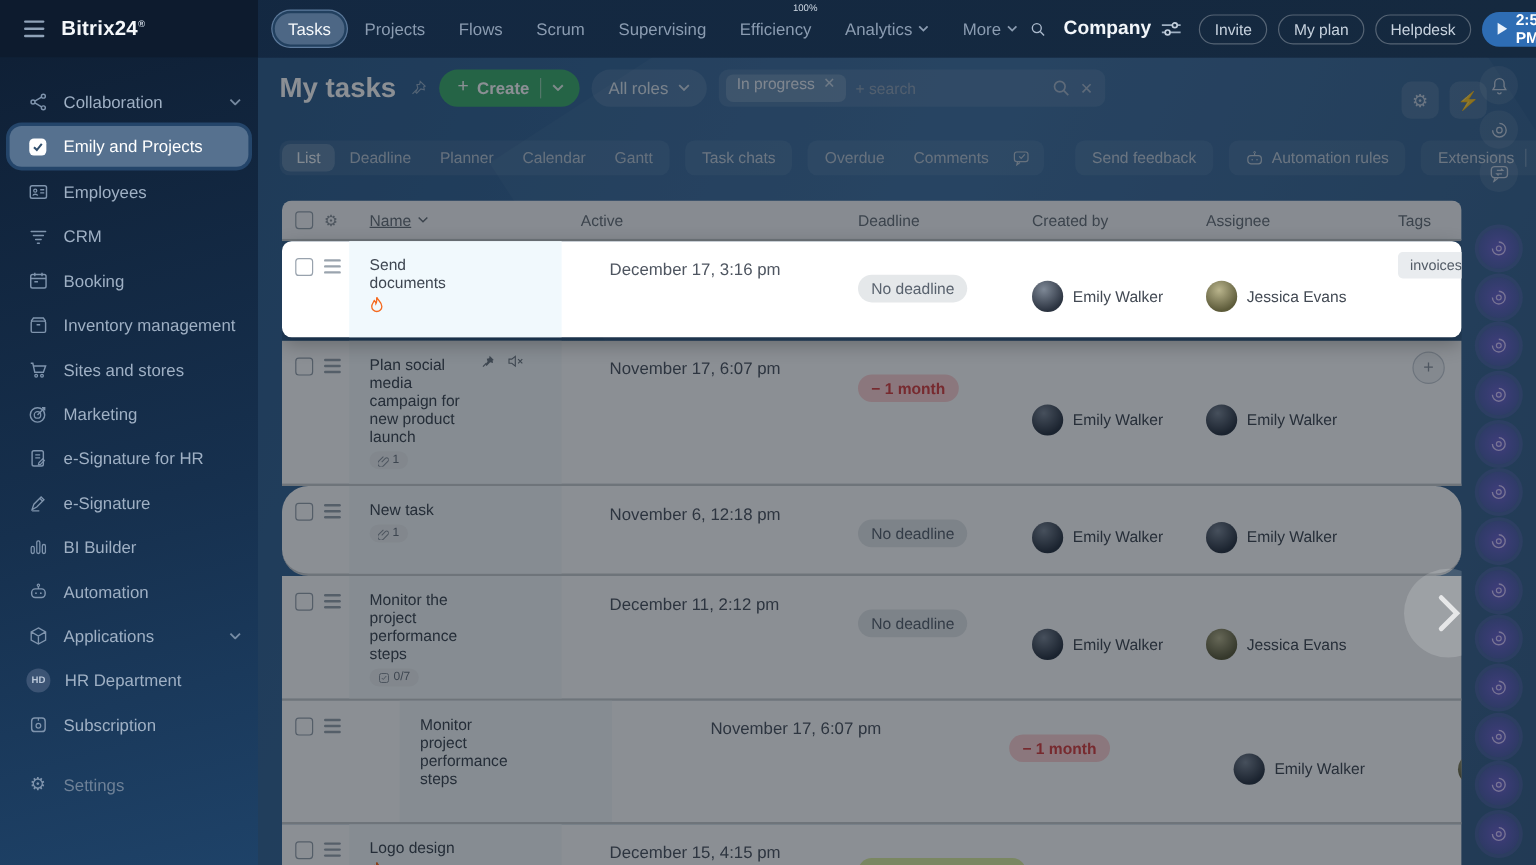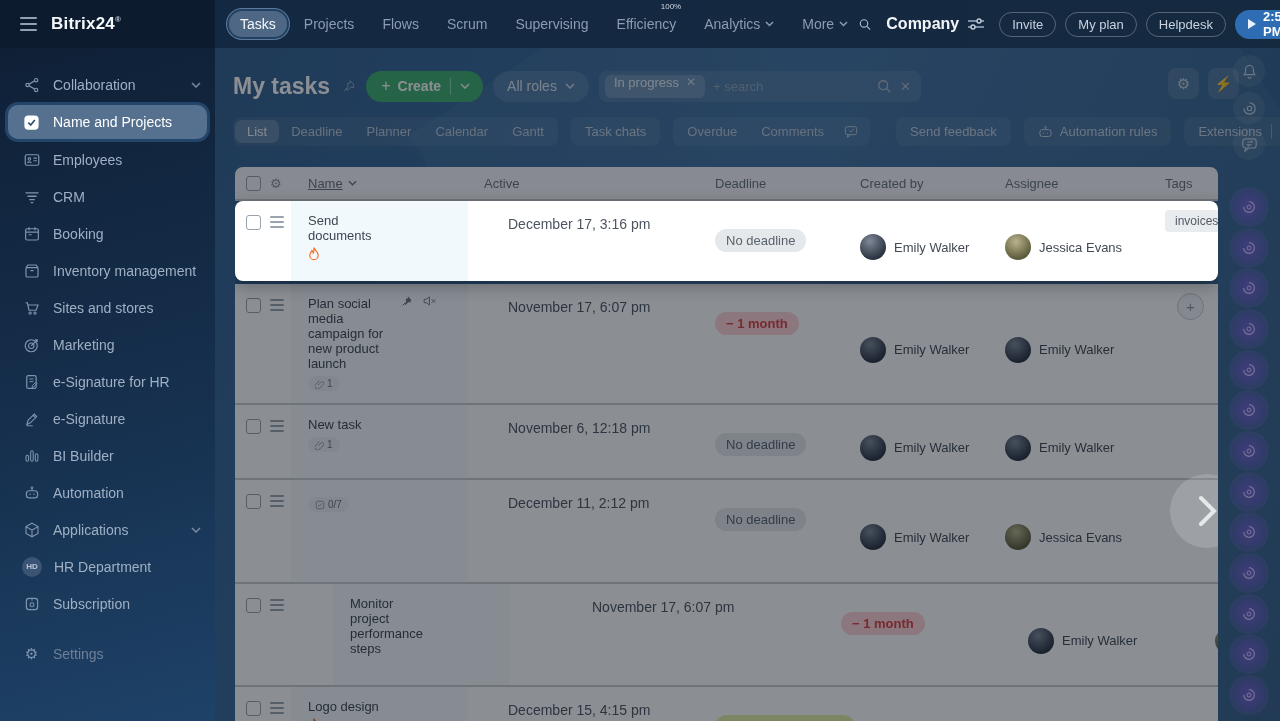--- a/index.html
+++ b/index.html
@@ -35,21 +35,21 @@
   .hd-badge { width:20px; height:20px; border-radius:50%; background:#3c5474; color:#b9c6d8; font-size:8px; font-weight:bold; display:flex; align-items:center; justify-content:center; flex:none; }
   .side-settings { margin-top:13px; color:#6e8197; }
   .gear-glyph { font-size:15px; line-height:1; }
 
   
   .main { position:absolute; left:215px; top:48px; right:0; bottom:0;
     background:linear-gradient(115deg,#33608e 0%,#3c6d9e 45%,#315984 100%); overflow:hidden; }
   .streak { position:absolute; left:40%; top:-30%; width:70%; height:160%; background:rgba(255,255,255,.04); transform:rotate(-33deg); pointer-events:none; }
   .dim-overlay { position:absolute; inset:0; background:rgba(9,16,28,.47); z-index:100; pointer-events:none; }
 
-  .page-head { position:absolute; left:18px; top:20px; right:70px; height:36px; display:flex; align-items:center; gap:10px; }
+  .page-head { position:absolute; left:18px; top:7px; right:70px; height:36px; display:flex; align-items:center; gap:10px; }
   .page-title { color:#fff; font-size:23px; font-weight:bold; margin-right:2px; }
   .pin-dim { color:#bac8d8; opacity:.75; }
   .btn-create { display:flex; align-items:center; background:#3fae6d; border-radius:17px; height:31px; padding:0 4px 0 15px; color:#fff; font-size:14px; font-weight:bold; cursor:pointer; gap:9px; }
   .btn-create .divider { width:1px; height:17px; background:rgba(255,255,255,.45); }
   .btn-create .cchev { padding:0 9px 0 0; display:flex; }
   .plus { font-size:16px; font-weight:normal; margin-right:-2px; }
   .btn-roles { display:flex; align-items:center; gap:8px; background:rgba(255,255,255,.11); border-radius:17px; height:31px; padding:0 14px; color:#dde6ef; font-size:14px; cursor:pointer; }
   .searchbar { display:flex; align-items:center; background:rgba(255,255,255,.09); border-radius:8px; height:31px; width:322px; padding:0 10px 0 6px; gap:8px; }
   .chip { display:flex; align-items:flex-start; gap:7px; background:rgba(255,255,255,.17); border-radius:6px; height:23px; padding:0 9px; color:#e8eef5; font-size:13px; cursor:pointer; }
   .chip .x { opacity:.75; font-size:12px; }
@@ -90,21 +90,21 @@
   .b-red { background:#ffd2d4; color:#d94040; font-weight:bold; }
   .b-green { background:#dff0a0; color:#6f8020; font-weight:bold; }
   .person { display:flex; align-items:center; gap:8px; padding-top:12px; color:#434a54; font-size:13px; white-space:nowrap; }
   .avatar { width:26px; height:26px; border-radius:50%; flex:none; }
   .av-emily { background:radial-gradient(circle at 38% 28%, #7e8896, #2b3340 72%); }
   .av-jessica { background:radial-gradient(circle at 42% 30%, #b9b48c, #5d5b3a 72%); }
   .tags-cell { text-align:right; padding:9px 14px 0 0; }
   .tagpill { display:inline-block; background:#e9ecef; border-radius:4px; padding:4px 10px; color:#525b66; font-size:12px; }
   .addtag { display:inline-flex; width:27px; height:27px; border-radius:50%; border:1px solid #c5cbd2; background:#f2f4f6; color:#8b939d; align-items:center; justify-content:center; font-size:15px; cursor:pointer; }
   .r1 { border-radius:8px; z-index:200; box-shadow:0 5px 16px rgba(0,0,0,.28); border-bottom:none; margin-bottom:3px; }
-  .h-r1{height:80px;} .h-r2{height:121px;} .h-r3{height:75px;} .h-r4{height:104px;} .h-r5{height:103px;gap:42px;} .h-r6{height:110px;}
+  .h-r1{height:80px;} .h-r2{height:121px;} .h-r3{height:75px;border-radius:22px;} .h-r4{height:104px;} .h-r5{height:103px;gap:42px;} .h-r6{height:110px;}
   .next-circle { position:absolute; left:935px; top:307px; width:74px; height:74px; border-radius:50%;
     background:rgba(255,255,255,.16); z-index:200; display:flex; align-items:center; justify-content:center; cursor:pointer; }
 
   
   .rail { position:absolute; right:0; top:0; width:62px; bottom:0; }
   .rail-btn { position:absolute; left:15px; width:32px; height:32px; border-radius:50%; background:rgba(255,255,255,.09);
     display:flex; align-items:center; justify-content:center; color:#c9d4e2; cursor:pointer; }
   .cp { position:absolute; left:14px; width:34px; height:34px; border-radius:50%; cursor:pointer;
     background:radial-gradient(circle, rgba(150,100,255,.6) 0%, rgba(140,92,246,.28) 70%); box-shadow:0 0 0 3px rgba(167,127,255,.18);
     display:flex; align-items:center; justify-content:center; color:#dcccff; }
@@ -194,21 +194,21 @@
         <path d="M1 1l4 4 4-4" stroke="#8fa2b8" stroke-width="1.5" fill="none"></path>
       </svg>
   </div>
   <div class="side-item selected">
     <span class="sicon">
         <svg width="19" height="19" viewBox="0 0 24 24">
           <rect x="3" y="3" width="18" height="18" rx="5" fill="#fff"></rect>
           <path d="M8 12.2l3 3 5.2-6.4" stroke="#33516f" stroke-width="2.2" fill="none"></path>
         </svg>
       </span>
-    <span>Name and Projects</span>
+    <span>Emily and Projects</span>
   </div>
   <div class="side-item">
     <span class="sicon">
         <svg width="18" height="18" viewBox="0 0 24 24">
           <rect x="3" y="5" width="18" height="14" rx="2" stroke="currentColor" stroke-width="1.6" fill="none"></rect>
           <circle cx="8.5" cy="10.5" r="1.7" stroke="currentColor" stroke-width="1.4" fill="none"></circle>
           <path d="M5.8 16c.6-2 4.8-2 5.4 0M14 9.5h4.5M14 13h4.5" stroke="currentColor" stroke-width="1.4" fill="none"></path>
         </svg>
       </span>
     <span>Employees</span>
@@ -518,20 +518,21 @@
       </div>
       <div class="tags-cell"></div>
     </div>
 
     <div class="tgrid trow h-r4">
       <div class="ctrl">
         <span class="checkbox"></span>
         <span class="drag"></span>
       </div>
       <div class="name-cell">
+        <div class="tname">Monitor the project performance steps</div>
         <span class="meta">
           <svg width="10" height="10" viewBox="0 0 24 24">
               <rect x="3" y="3" width="18" height="18" rx="4" stroke="#8a929b" stroke-width="2" fill="none"></rect>
               <path d="M7.5 12l3 3 6-7" stroke="#8a929b" stroke-width="2" fill="none"></path>
             </svg>
           <span>0/7</span>
         </span>
       </div>
       <div class="active-cell">December 11, 2:12 pm</div>
       <div class="dl-cell"><span class="badge b-neutral">No deadline</span></div>

